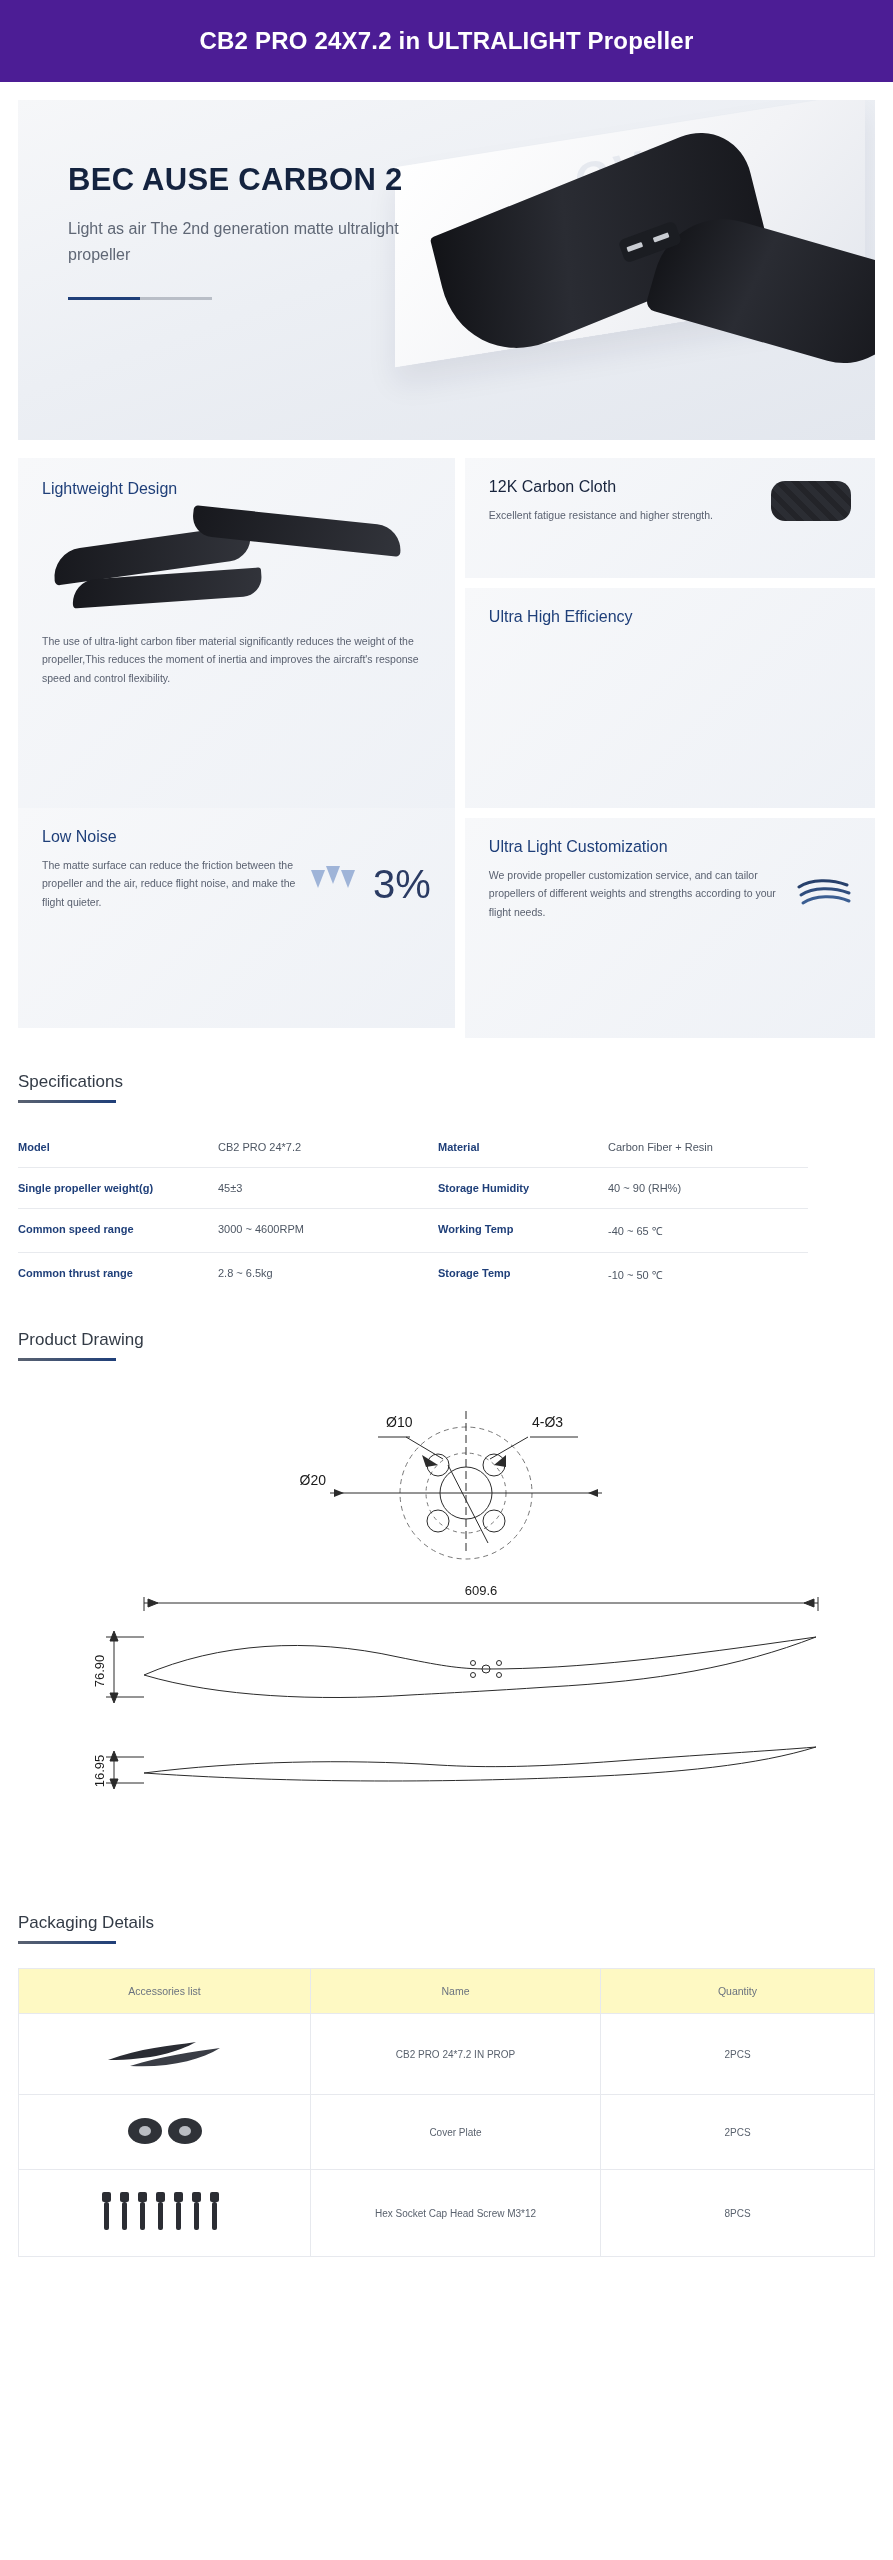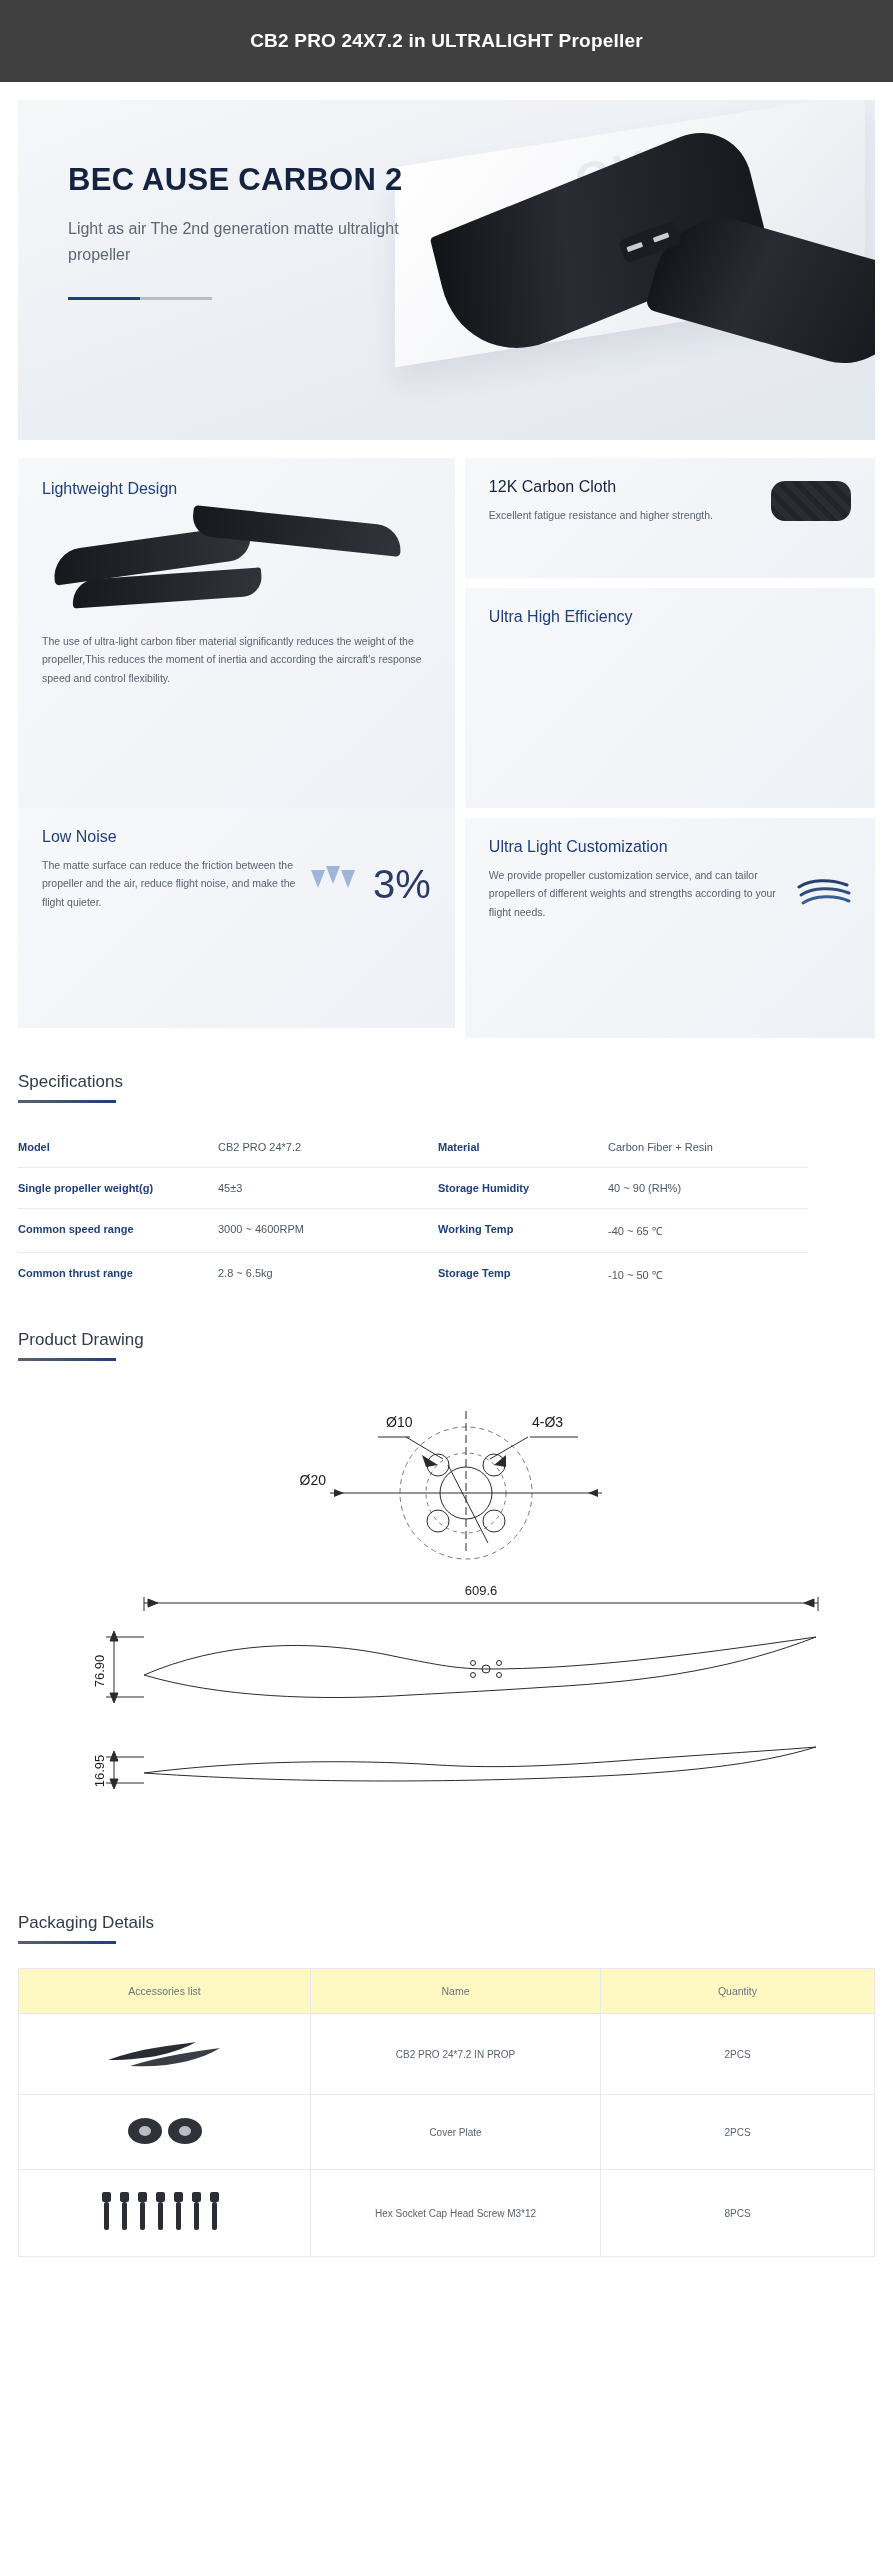--- a/index.html
+++ b/index.html
@@ -6,27 +6,27 @@
   body {
     width: 893px;
     background: #ffffff;
     font-family: "Liberation Sans", sans-serif;
     color: #333;
   }
   .page { width: 893px; position: relative; }
 
   
   .header {
-    background: #404040;
+    background: #4c1d95;
     color: #ffffff;
     height: 82px;
     display: flex;
     align-items: center;
     justify-content: center;
-    font-size: 19px;
+    font-size: 24px;
     font-weight: bold;
     letter-spacing: .2px;
   }
 
   
   .hero {
     position: relative;
     height: 340px;
     margin: 18px 18px 0 18px;
     background: linear-gradient(160deg, #f6f7f9 0%, #eceff4 45%, #e3e7ee 100%);
@@ -180,21 +180,21 @@
   <div class="features">
 
     <div class="col-left">
       <div class="card card-left-pad" style="height:350px;">
         <h3>Lightweight Design</h3>
         <div class="feature-img-big">
           <div class="mini-blade" style="left:10px;top:30px;width:200px;height:34px;transform:rotate(-8deg);"></div>
           <div class="mini-blade" style="left:150px;top:8px;width:210px;height:30px;transform:rotate(6deg);border-radius:8px 50px 8px 40px;"></div>
           <div class="mini-blade" style="left:30px;top:66px;width:190px;height:28px;transform:rotate(-4deg);"></div>
         </div>
-        <p>The use of ultra-light carbon fiber material significantly reduces the weight of the propeller,This reduces the moment of inertia and according the aircraft's response speed and control flexibility.</p>
+        <p>The use of ultra-light carbon fiber material significantly reduces the weight of the propeller,This reduces the moment of inertia and improves the aircraft's response speed and control flexibility.</p>
       </div>
 
       <div class="card" style="height:220px;">
         <h3>Low Noise</h3>
         <div class="card-flex">
           <div class="txt">
               <p>The matte surface can reduce the friction between the propeller and the air, reduce flight noise, and make the flight quieter.</p>
             </div>
           <div class="icon-arrows">
             <div class="arw" style="left:0;top:4px;"></div>

